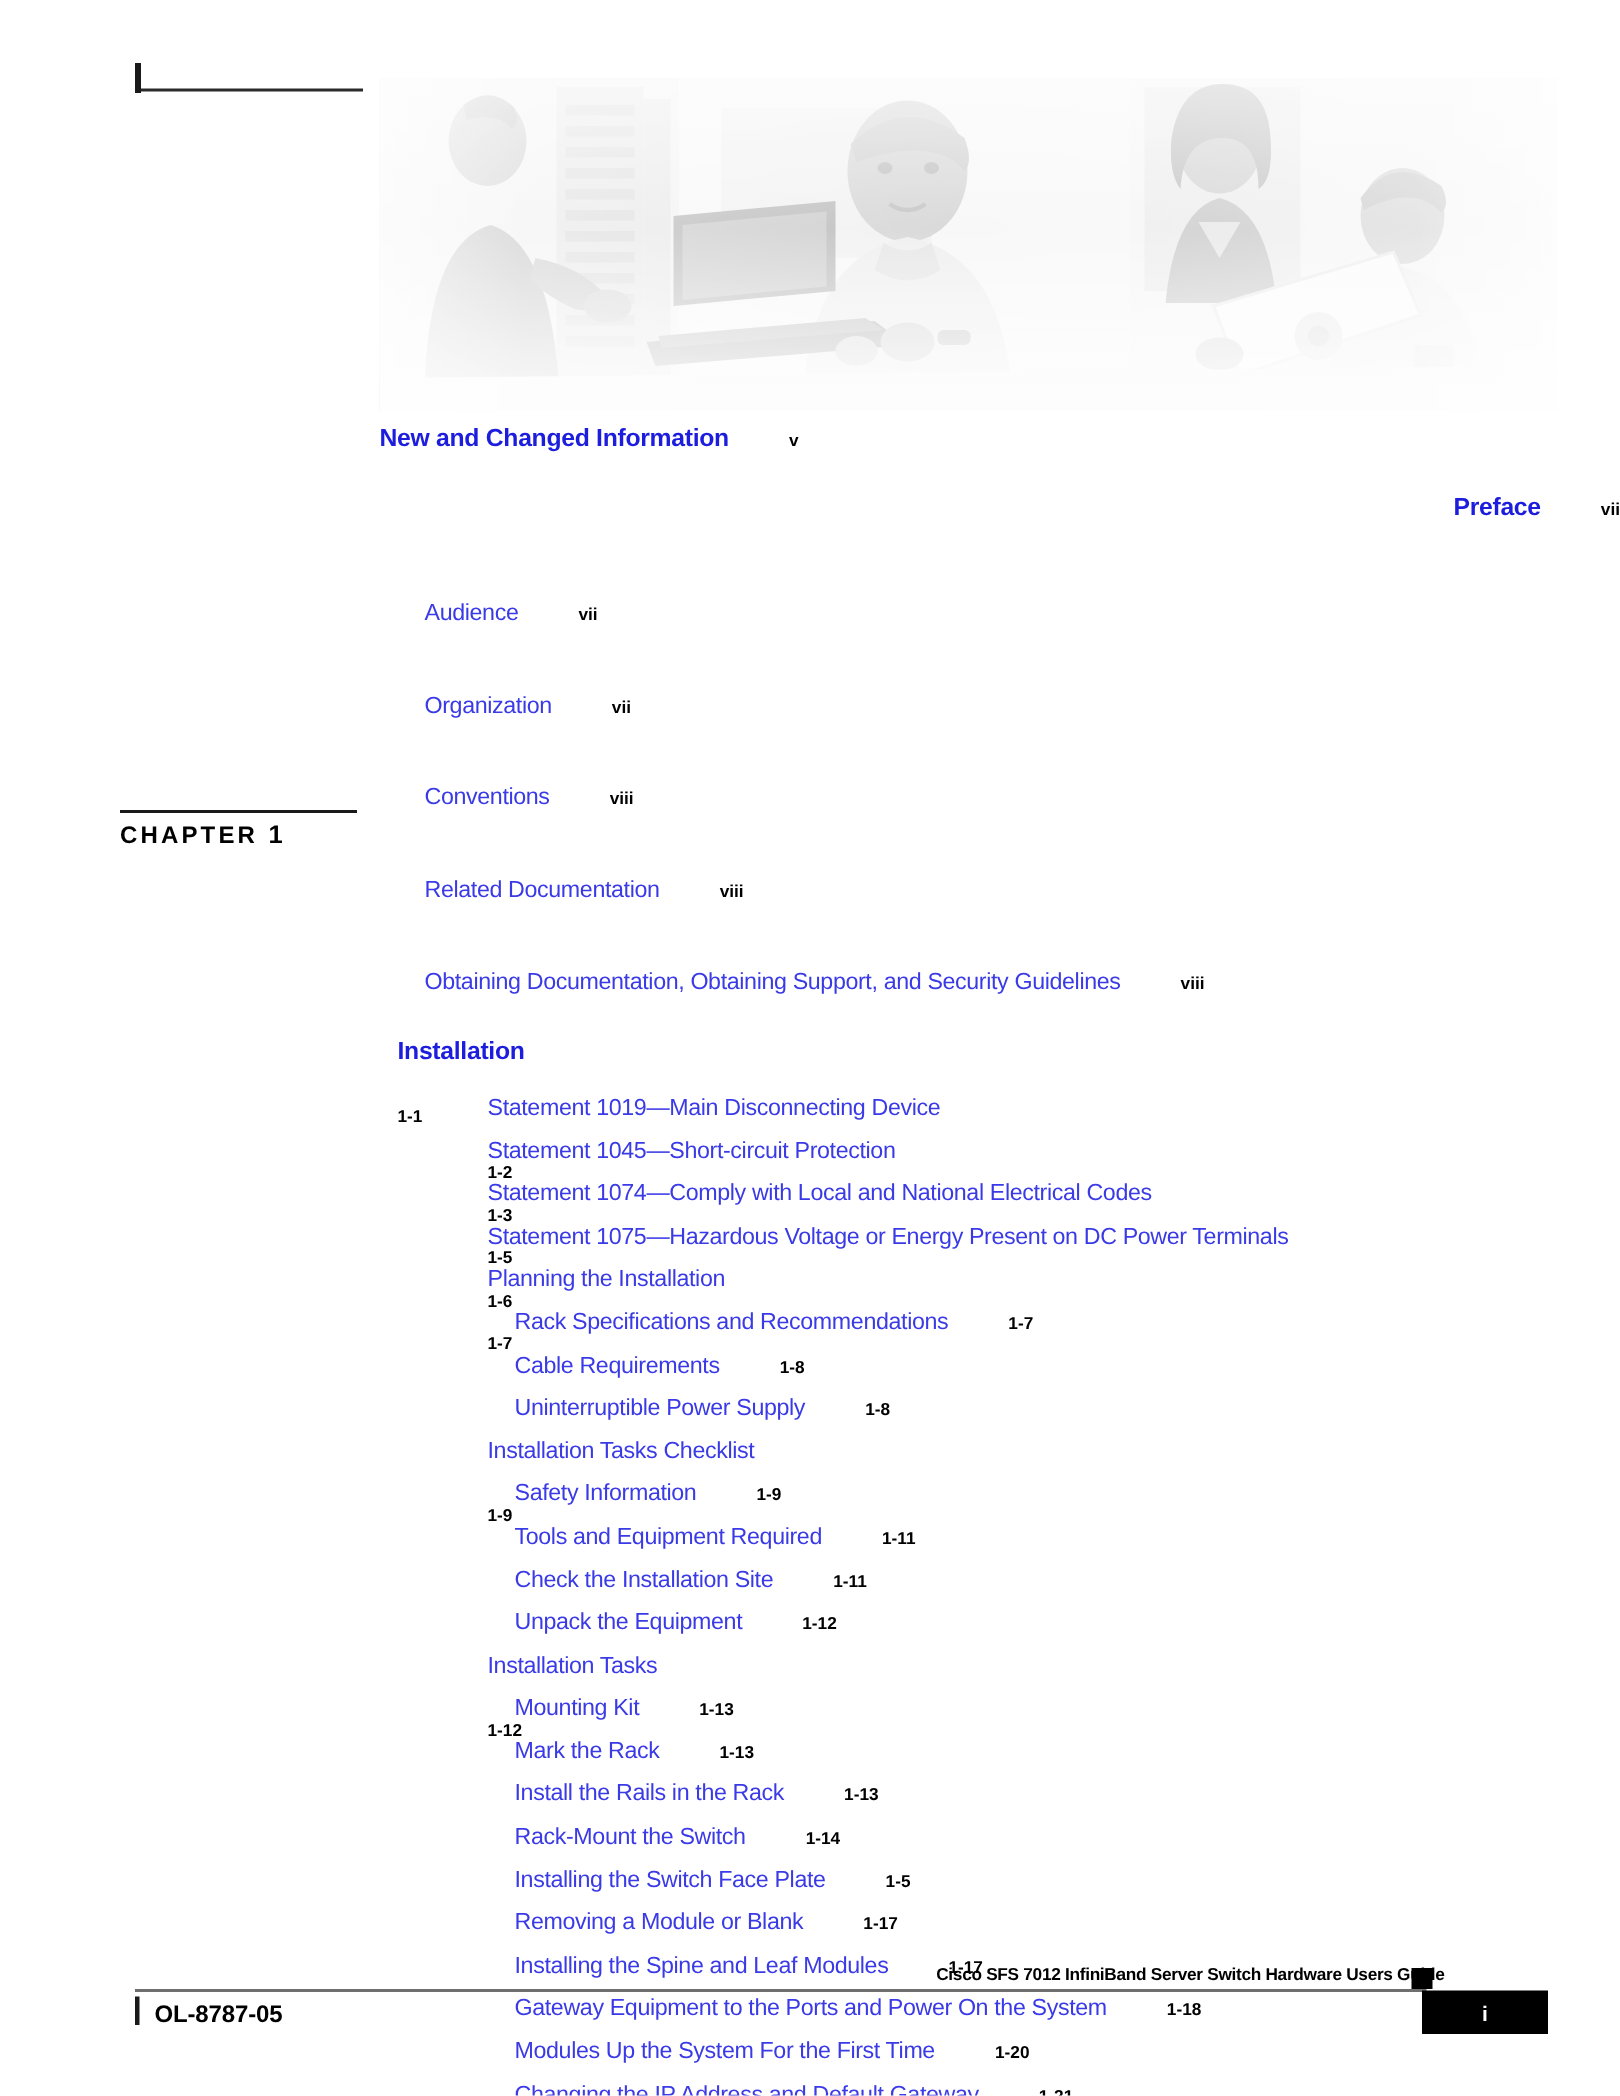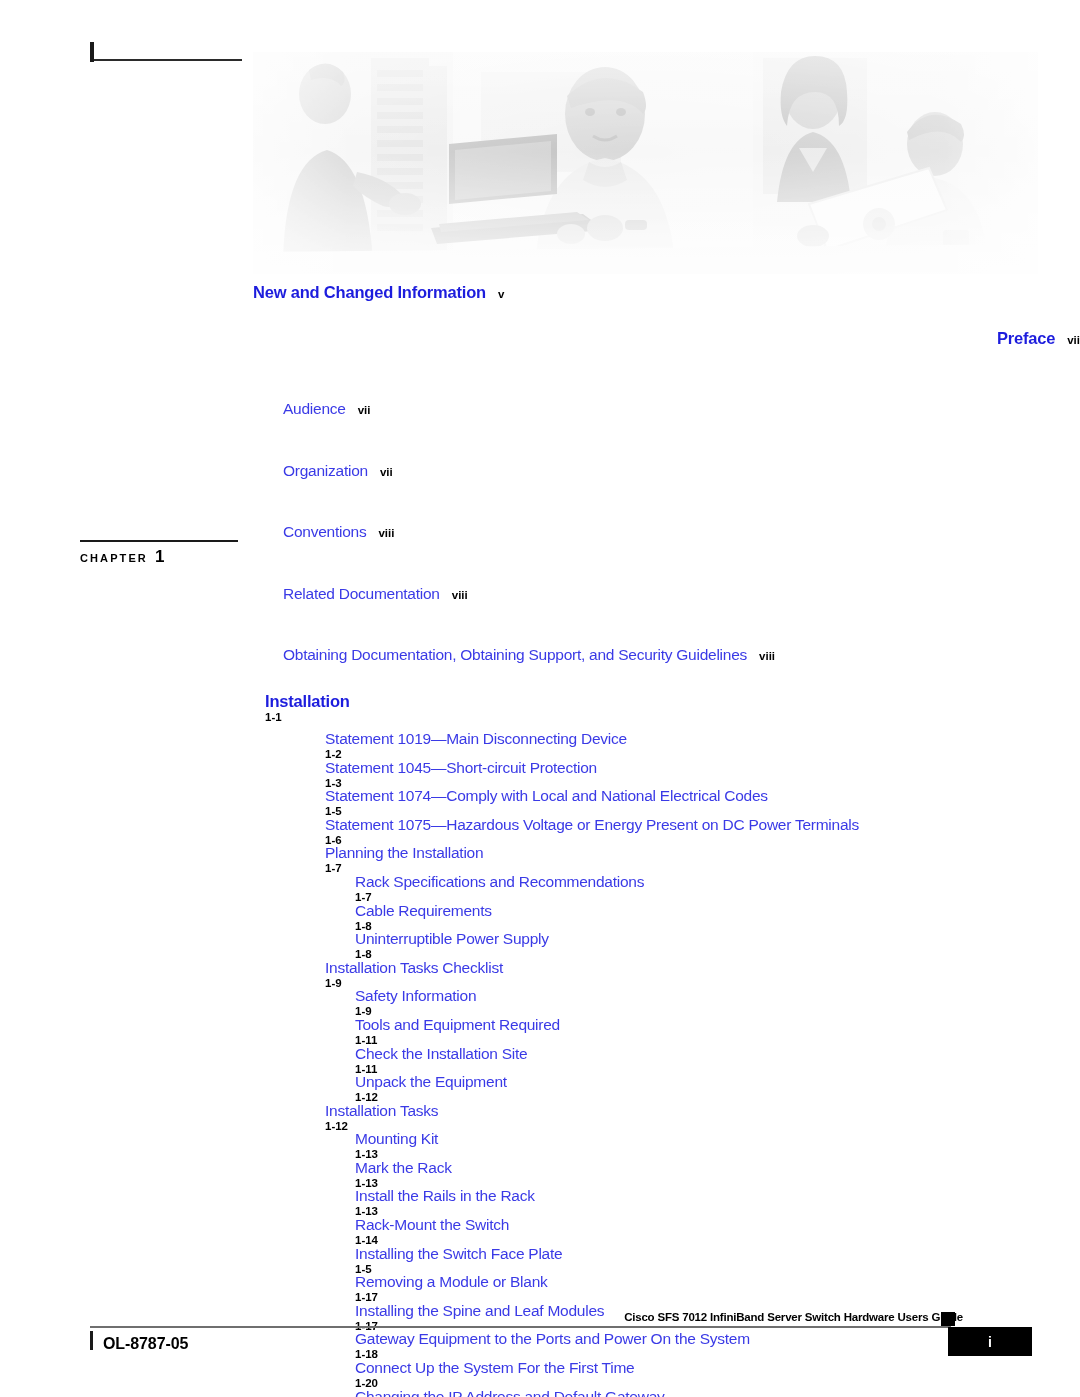--- a/index.html
+++ b/index.html
@@ -51,36 +51,37 @@
     left: 0;
     top: 283px;
     width: 1080px;
   }
 
   .toc-row {
     position: relative;
     display: flex;
     align-items: baseline;
     white-space: nowrap;
+    gap: 28px;
   }
 
   .t-head {
     margin-left: 253px;
     font-size: 16.5px;
     font-weight: bold;
     color: #1d1ddd;
     letter-spacing: -0.2px;
     height: 29px;
     align-items: baseline;
   }
   .t-head .pg { margin-left: 14px; }
 
   .lvl0 { margin-left: 283px; margin-top: 33px; }
   .lvl1 { margin-left: 313px; flex-direction: column; }
-  .lvl2 { margin-left: 343px; flex-direction: column; }
+  .lvl2 { margin-left: 343px; }
 
   .entry {
     font-size: 15.5px;
     color: #3a3ae6;
     letter-spacing: -0.25px;
     height: 28.6px;
     display: flex;
     align-items: baseline;
   }
   .entry .label { display: inline-block; }
@@ -106,21 +107,21 @@
     width: 158px;
     height: 2px;
     background: #1a1a1a;
   }
   #chapter-line {
     display: flex;
     align-items: baseline;
     margin-top: 5px;
   }
   #chapter-word {
-    font-size: 11px;
+    font-size: 16px;
     font-weight: bold;
     letter-spacing: 2.1px;
     color: #000;
   }
   #chapter-num {
     font-size: 17px;
     font-weight: bold;
     color: #000;
     margin-left: 7px;
   }
@@ -409,21 +410,21 @@
     </div>
     <div class="toc-row entry lvl2">
       <span class="label">Installing the Spine and Leaf Modules</span>
       <span class="pg">1-17</span>
     </div>
     <div class="toc-row entry lvl2">
       <span class="label">Gateway Equipment to the Ports and Power On the System</span>
       <span class="pg">1-18</span>
     </div>
     <div class="toc-row entry lvl2">
-      <span class="label">Connect Up the System For the First Time</span>
+      <span class="label">Modules Up the System For the First Time</span>
       <span class="pg">1-20</span>
     </div>
     <div class="toc-row entry lvl2">
       <span class="label">Changing the IP Address and Default Gateway</span>
       <span class="pg">1-21</span>
     </div>
     <div class="toc-row entry lvl2">
       <span class="pg">1-25</span>
     </div>
   </div>

